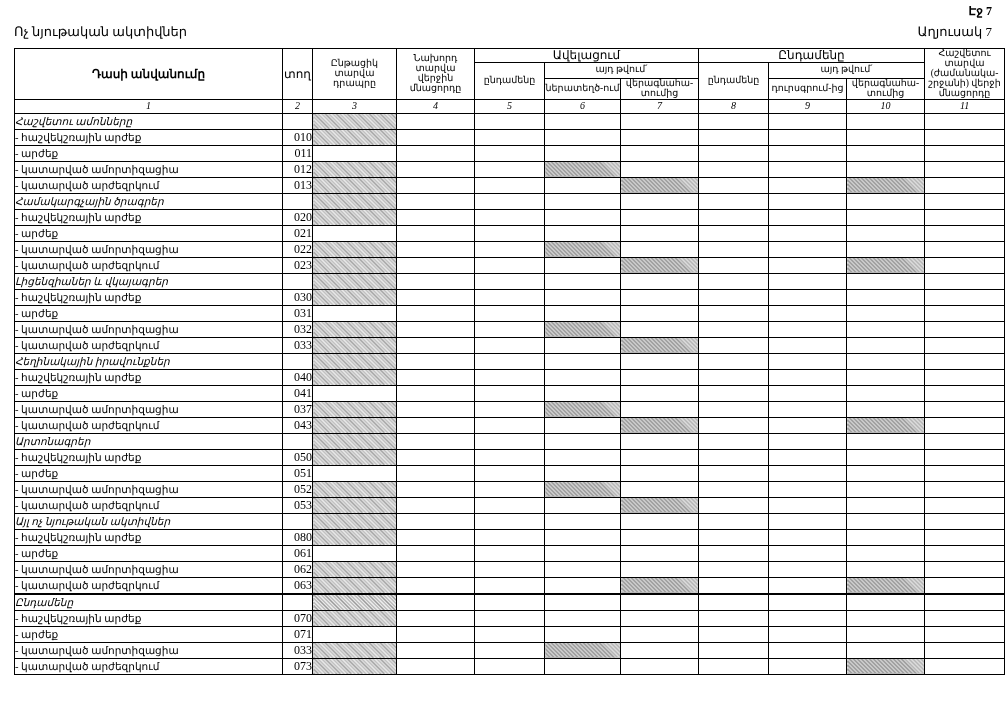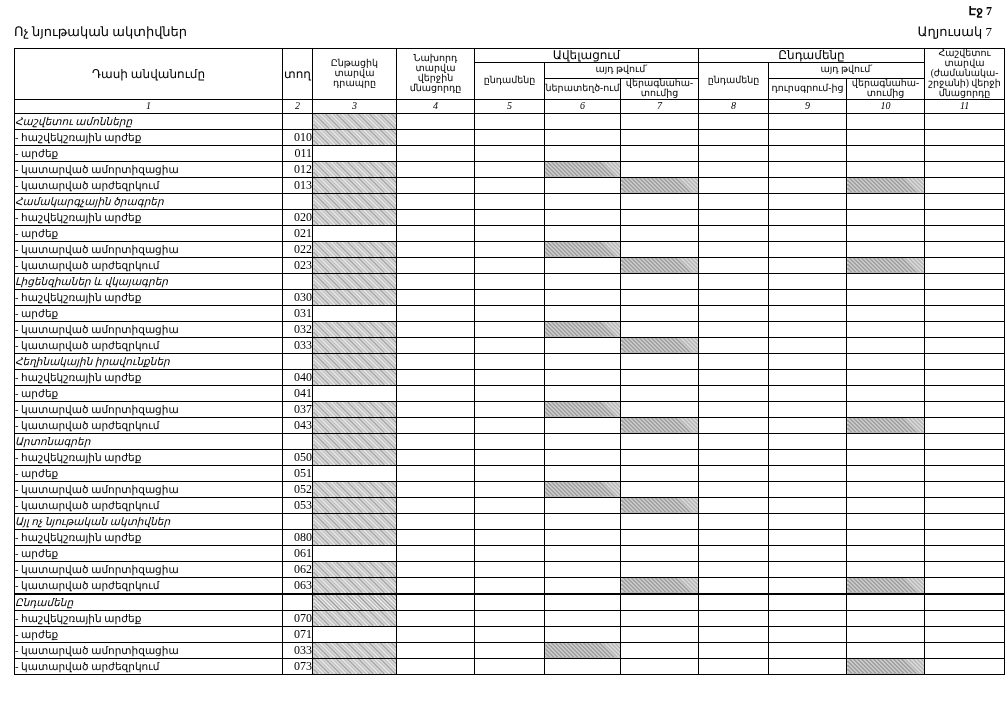--- a/index.html
+++ b/index.html
@@ -69,21 +69,21 @@
     background-image:
       repeating-linear-gradient(45deg, #9a9a9a 0px, #9a9a9a 1px, #e8e8e8 1px, #e8e8e8 2.6px);
     background-color:#cfcfcf;
   }
   .sh2{
     background-image:
       repeating-linear-gradient(45deg, #8f8f8f 0px, #8f8f8f 1.2px, #dcdcdc 1.2px, #dcdcdc 2.8px);
     background-color:#c6c6c6;
   }
   .thickbottom{border-bottom:2.5px solid #000 !important;}
-  .w-name{width:268px;}
+  .w-name{width:268px;font-weight:bold;}
   .w-code{width:30px;}
   .w-3{width:84px;}
   .w-4{width:78px;}
   .w-5{width:70px;}
   .w-6{width:76px;}
   .w-7{width:78px;}
   .w-8{width:70px;}
   .w-9{width:78px;}
   .w-10{width:78px;}
   .w-11{width:80px;}

